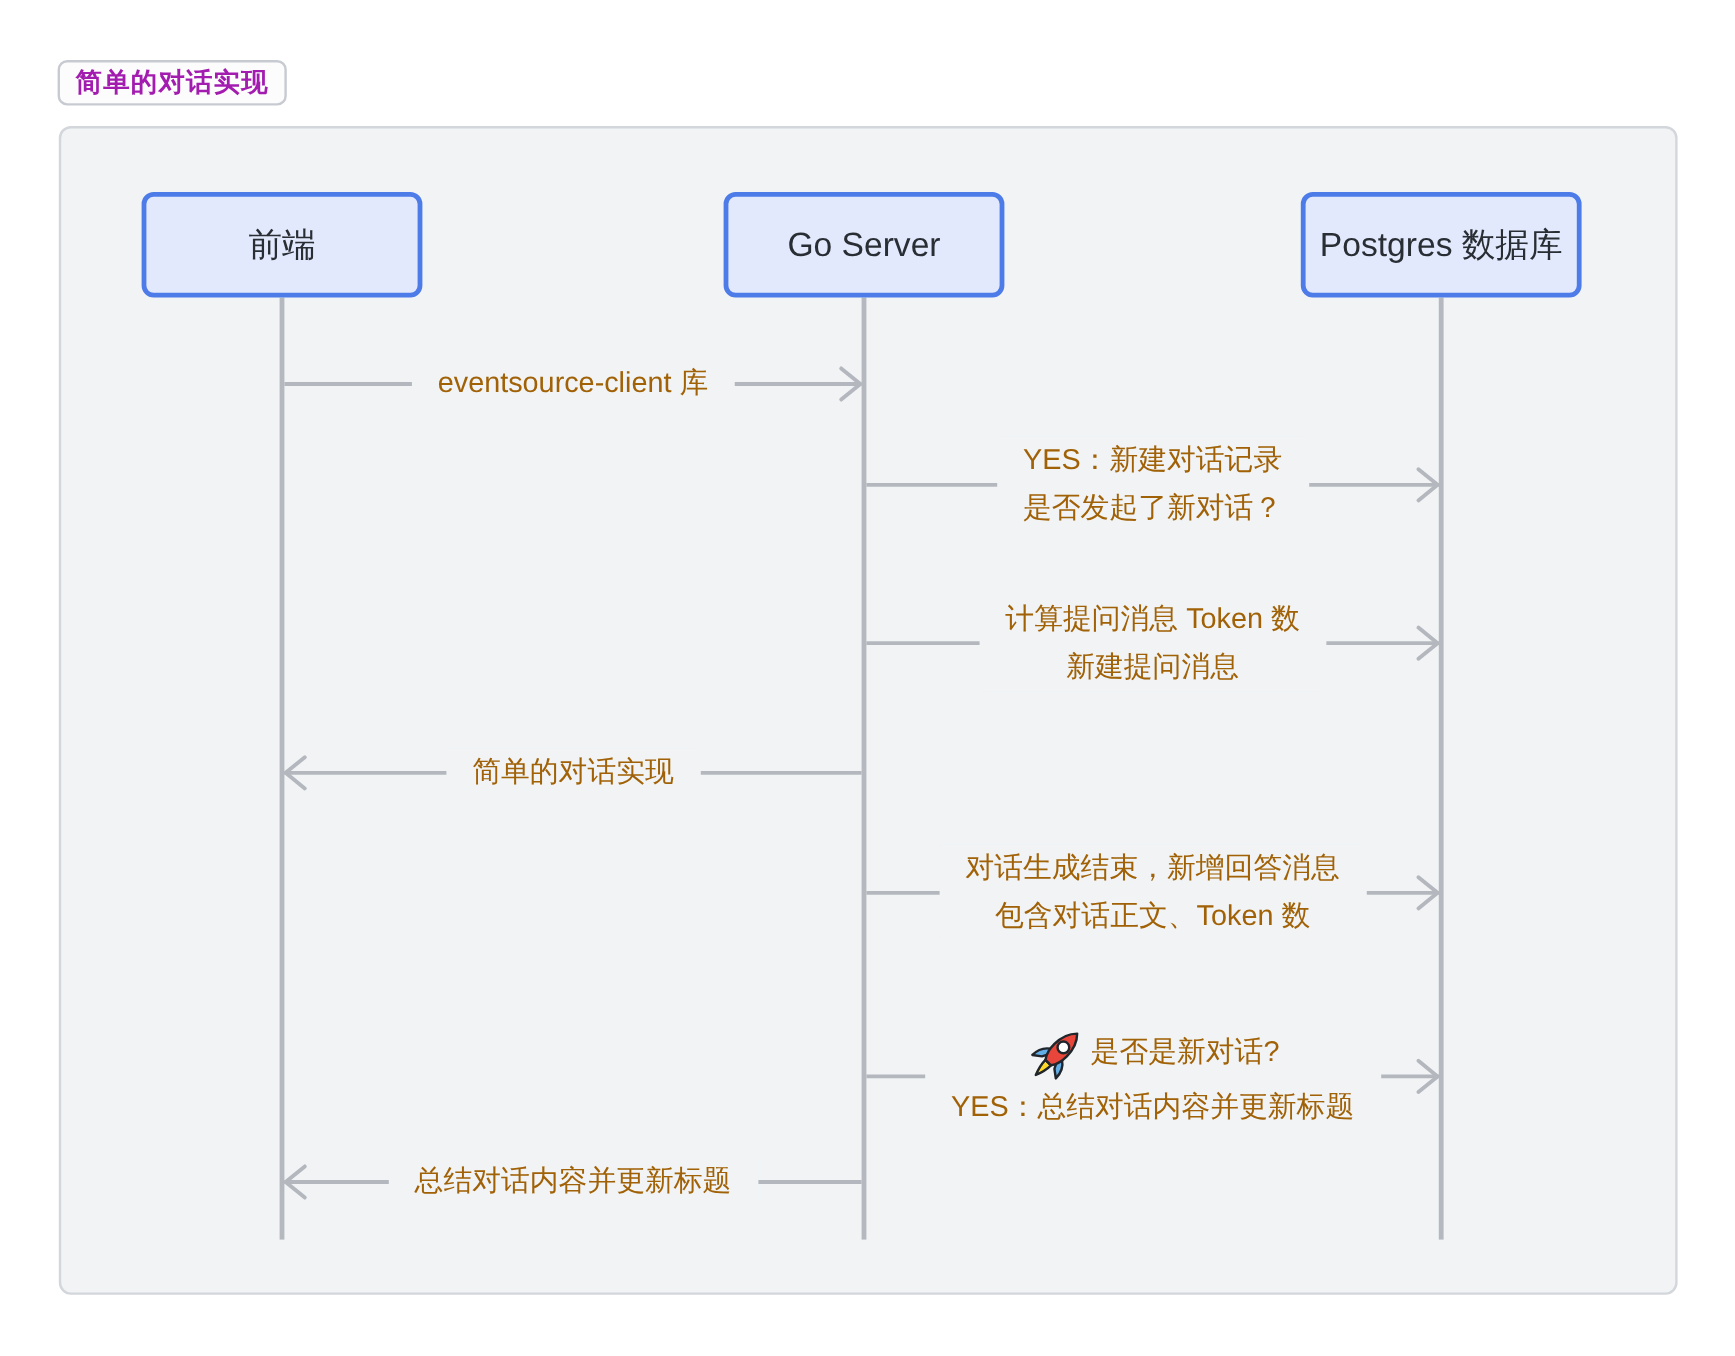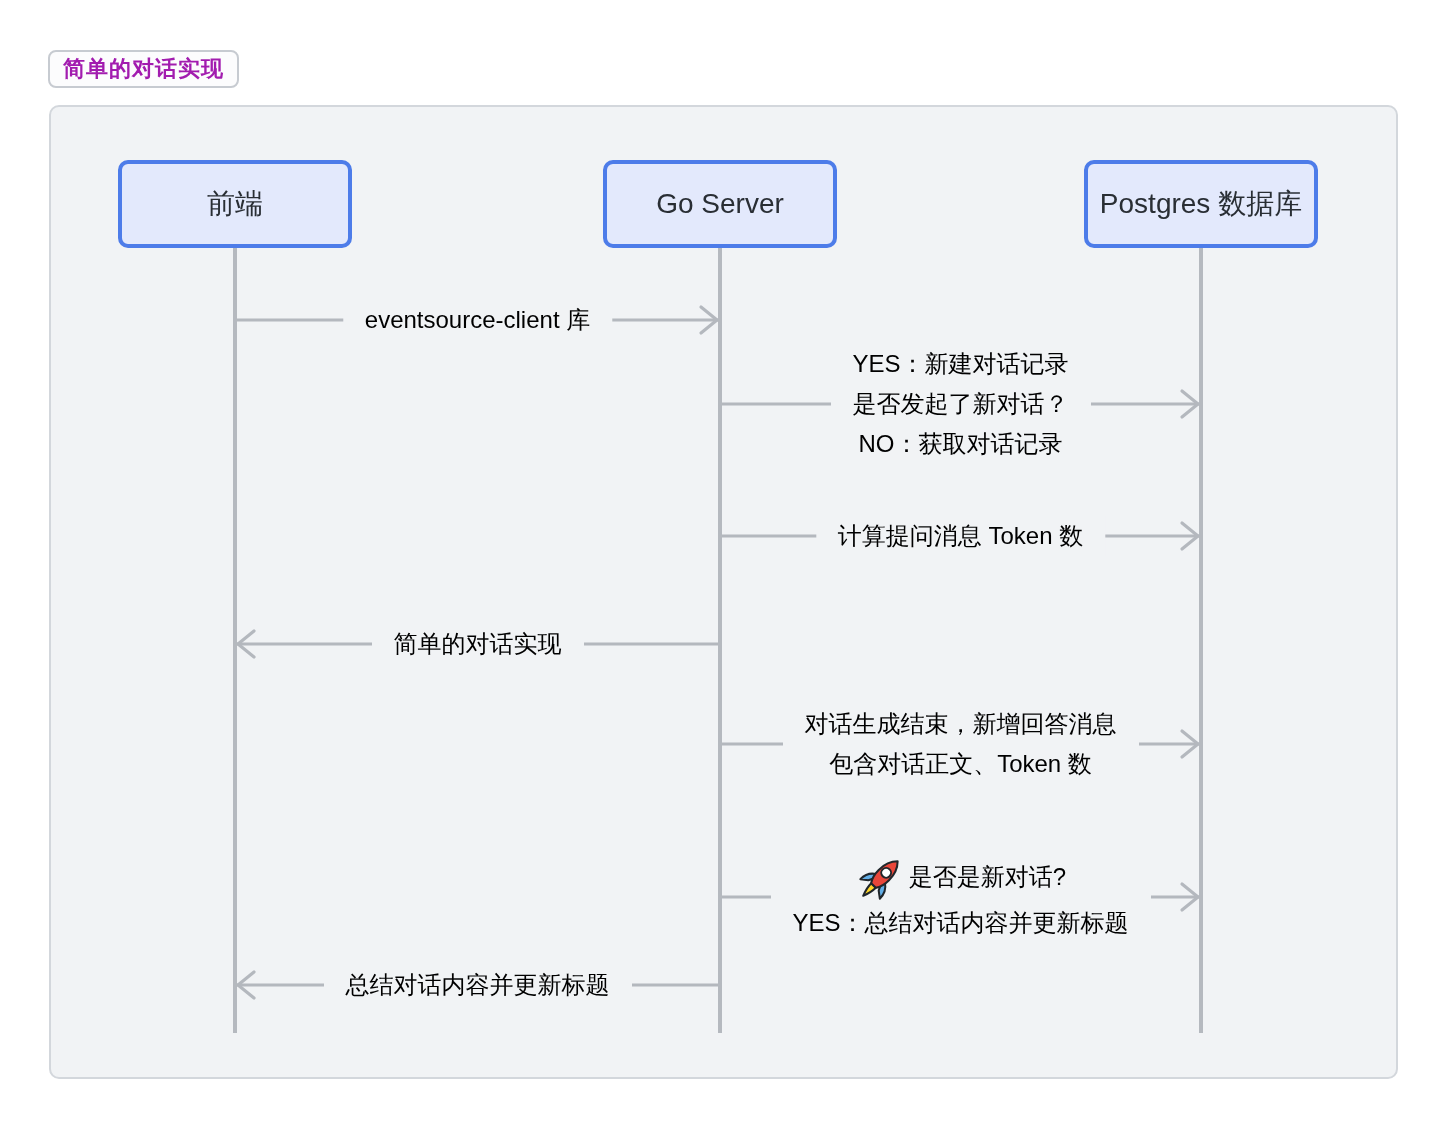--- a/index.html
+++ b/index.html
@@ -35,21 +35,21 @@
     position:absolute;width:3.5px;background:#b5b9bf;z-index:1;
   }
 
   .msg-svg{position:absolute;overflow:visible;z-index:1;}
   .msg-svg line,.msg-svg polyline{stroke:#b4b8be;stroke-width:3.2;fill:none;}
   .msg-svg polyline{stroke-linecap:round;stroke-linejoin:round;}
 
   .msg-label{
     position:absolute;transform:translate(-50%,-50%);
     background:#f1f3f5;padding:0 22px;z-index:2;
-    font-size:24px;line-height:40px;color:#000000;
+    font-size:24px;line-height:40px;color:#a16207;
     text-align:center;white-space:nowrap;
   }
   .msg-line{white-space:nowrap;}
   .msg-line.with-icon{display:flex;align-items:center;justify-content:center;}
   .rocket{width:52px;height:52px;flex:0 0 auto;margin-right:2px;transform:translateY(1px);}
 </style>
 </head>
 <body>
 
 <div class="stage">
@@ -77,28 +77,28 @@
     <div class="msg-label" style="left: 477.5px; top: 320px;">
       <div class="msg-line">eventsource-client 库</div>
     </div>
     <svg class="msg-svg" width="481" height="60" viewBox="0 0 481 60" style="left: 720px; top: 374px;">
       <line x1="2" y1="30" x2="479" y2="30"></line>
       <polyline points="462,17 478,30 462,43"></polyline>
     </svg>
     <div class="msg-label" style="left: 960.5px; top: 404px;">
       <div class="msg-line">YES：新建对话记录</div>
       <div class="msg-line">是否发起了新对话？</div>
-      <div class="msg-line">NO：获取对话记录</div>
     </div>
     <svg class="msg-svg" width="481" height="60" viewBox="0 0 481 60" style="left: 720px; top: 506px;">
       <line x1="2" y1="30" x2="479" y2="30"></line>
       <polyline points="462,17 478,30 462,43"></polyline>
     </svg>
     <div class="msg-label" style="left: 960.5px; top: 536px;">
       <div class="msg-line">计算提问消息 Token 数</div>
+      <div class="msg-line">新建提问消息</div>
     </div>
     <svg class="msg-svg" width="485" height="60" viewBox="0 0 485 60" style="left: 235px; top: 614px;">
       <line x1="2" y1="30" x2="483" y2="30"></line>
       <polyline points="19,17 3,30 19,43"></polyline>
     </svg>
     <div class="msg-label" style="left: 477.5px; top: 644px;">
       <div class="msg-line">简单的对话实现</div>
     </div>
     <svg class="msg-svg" width="481" height="60" viewBox="0 0 481 60" style="left: 720px; top: 714px;">
       <line x1="2" y1="30" x2="479" y2="30"></line>

